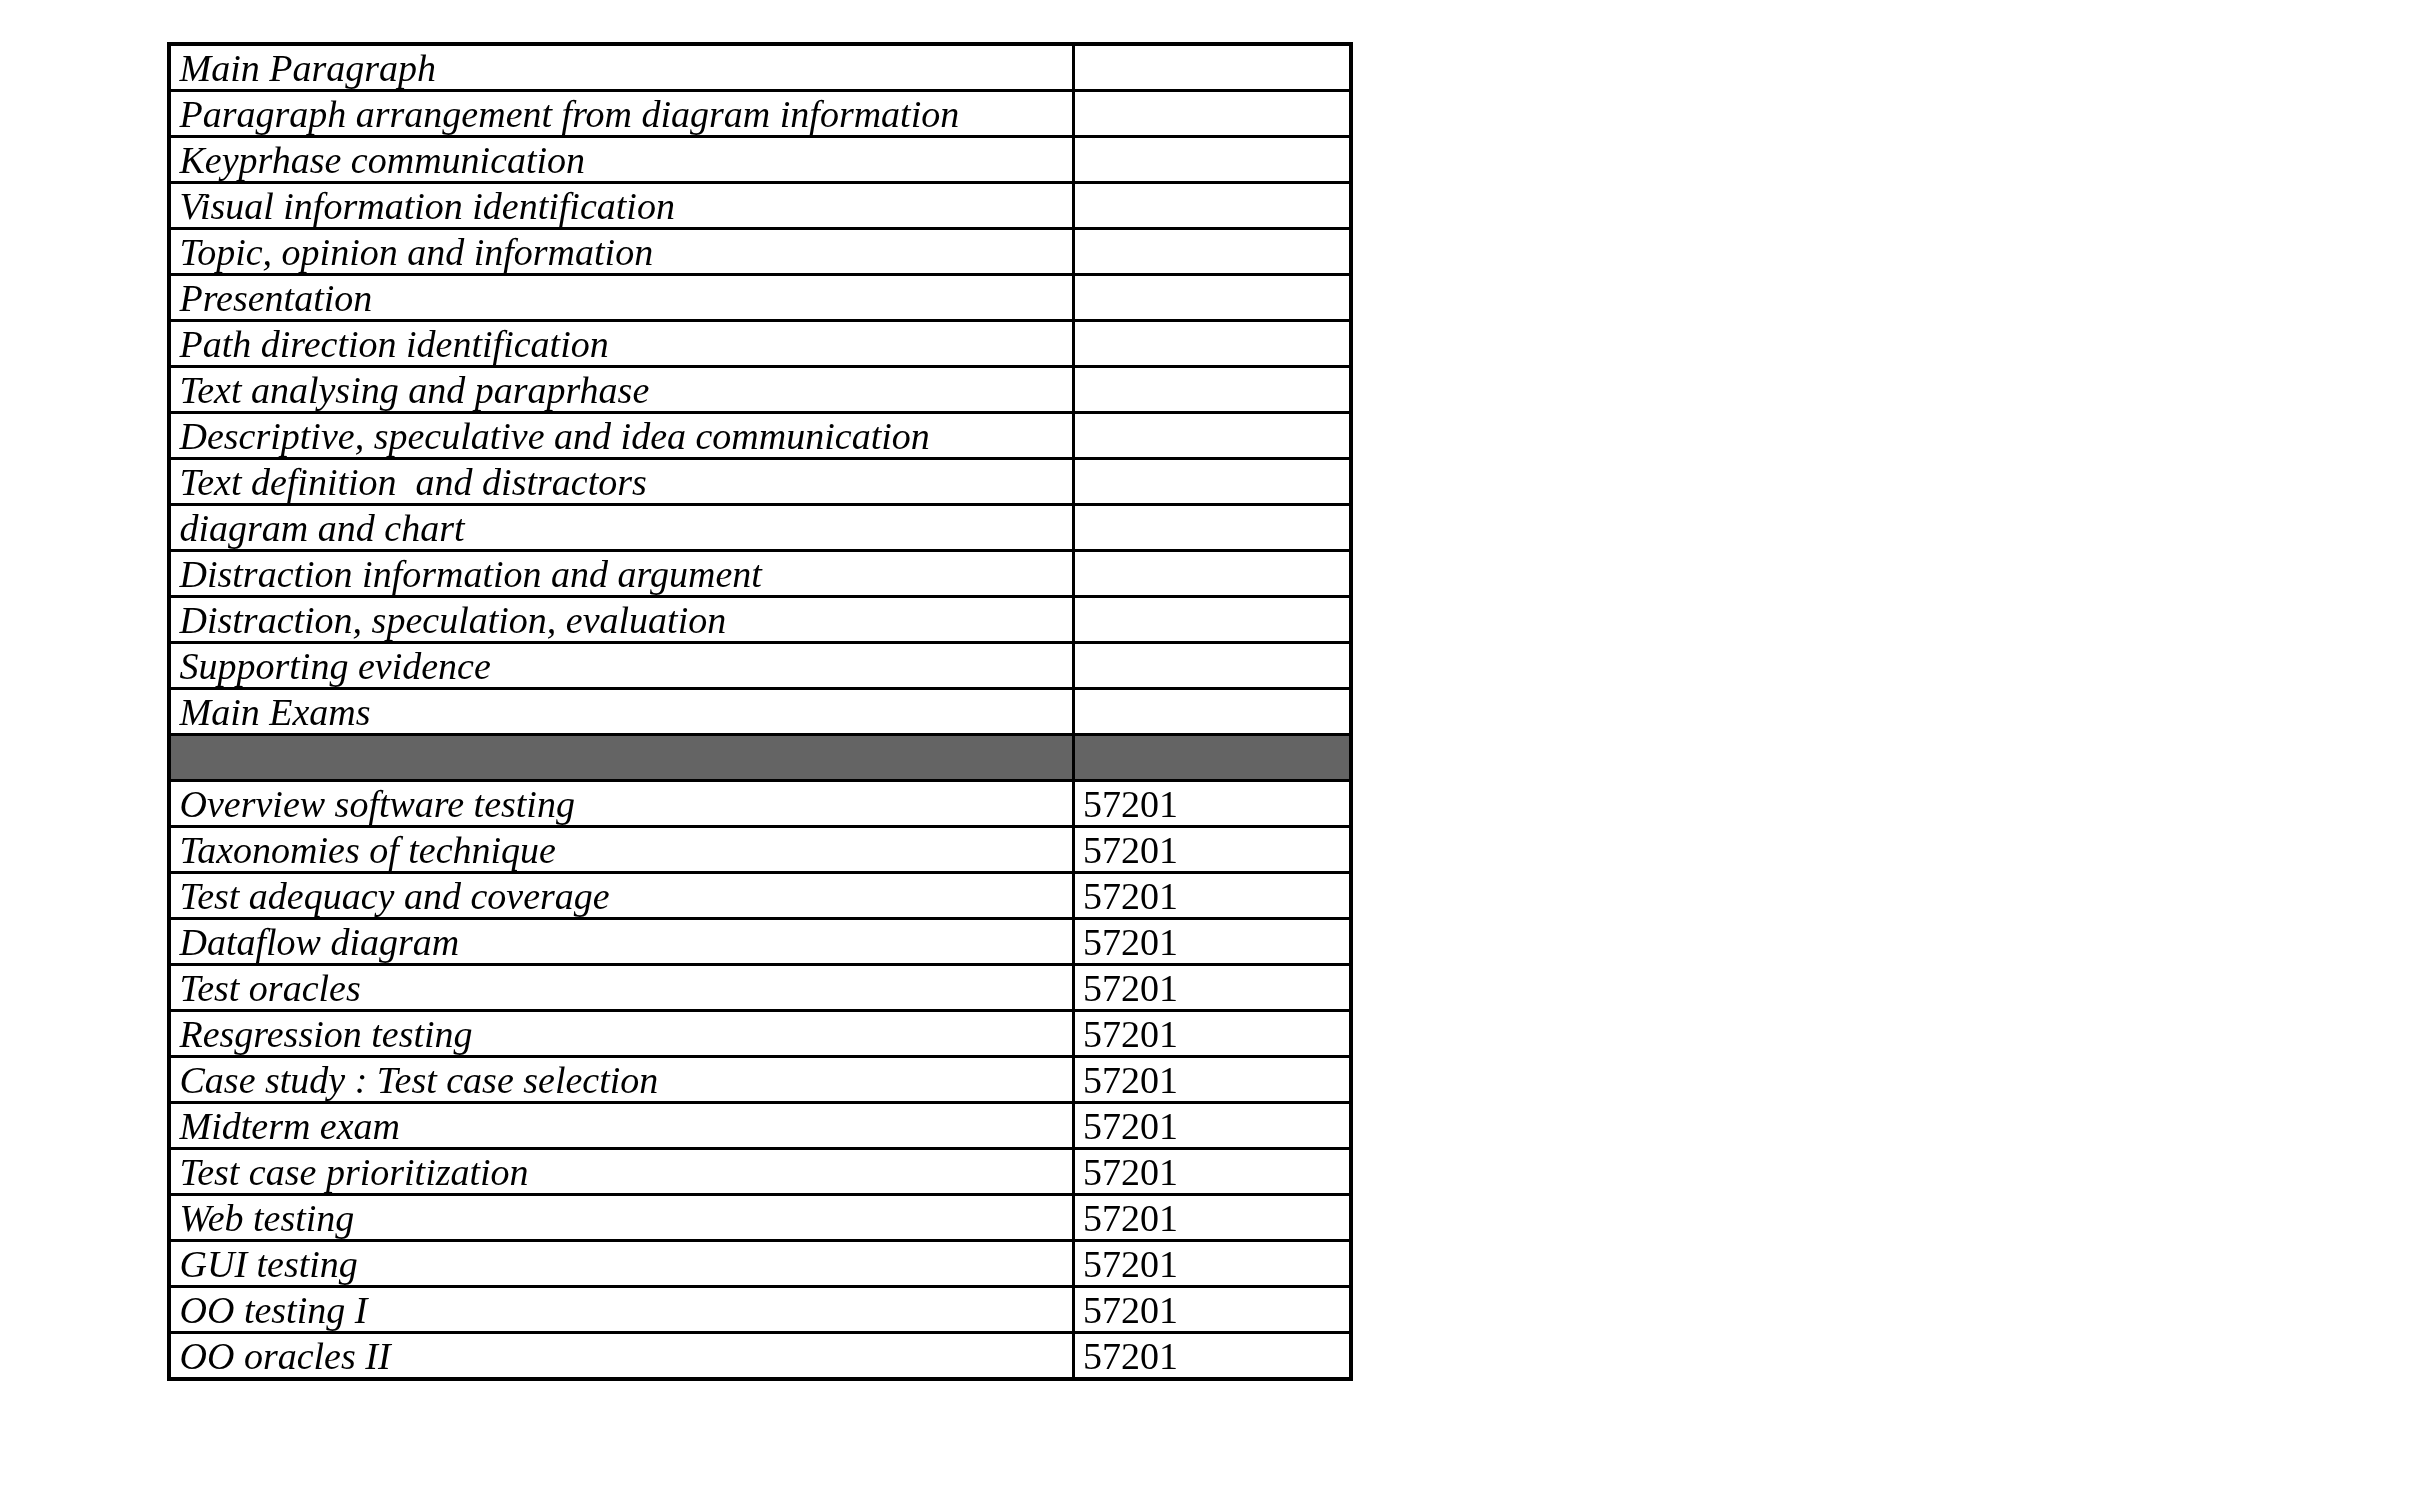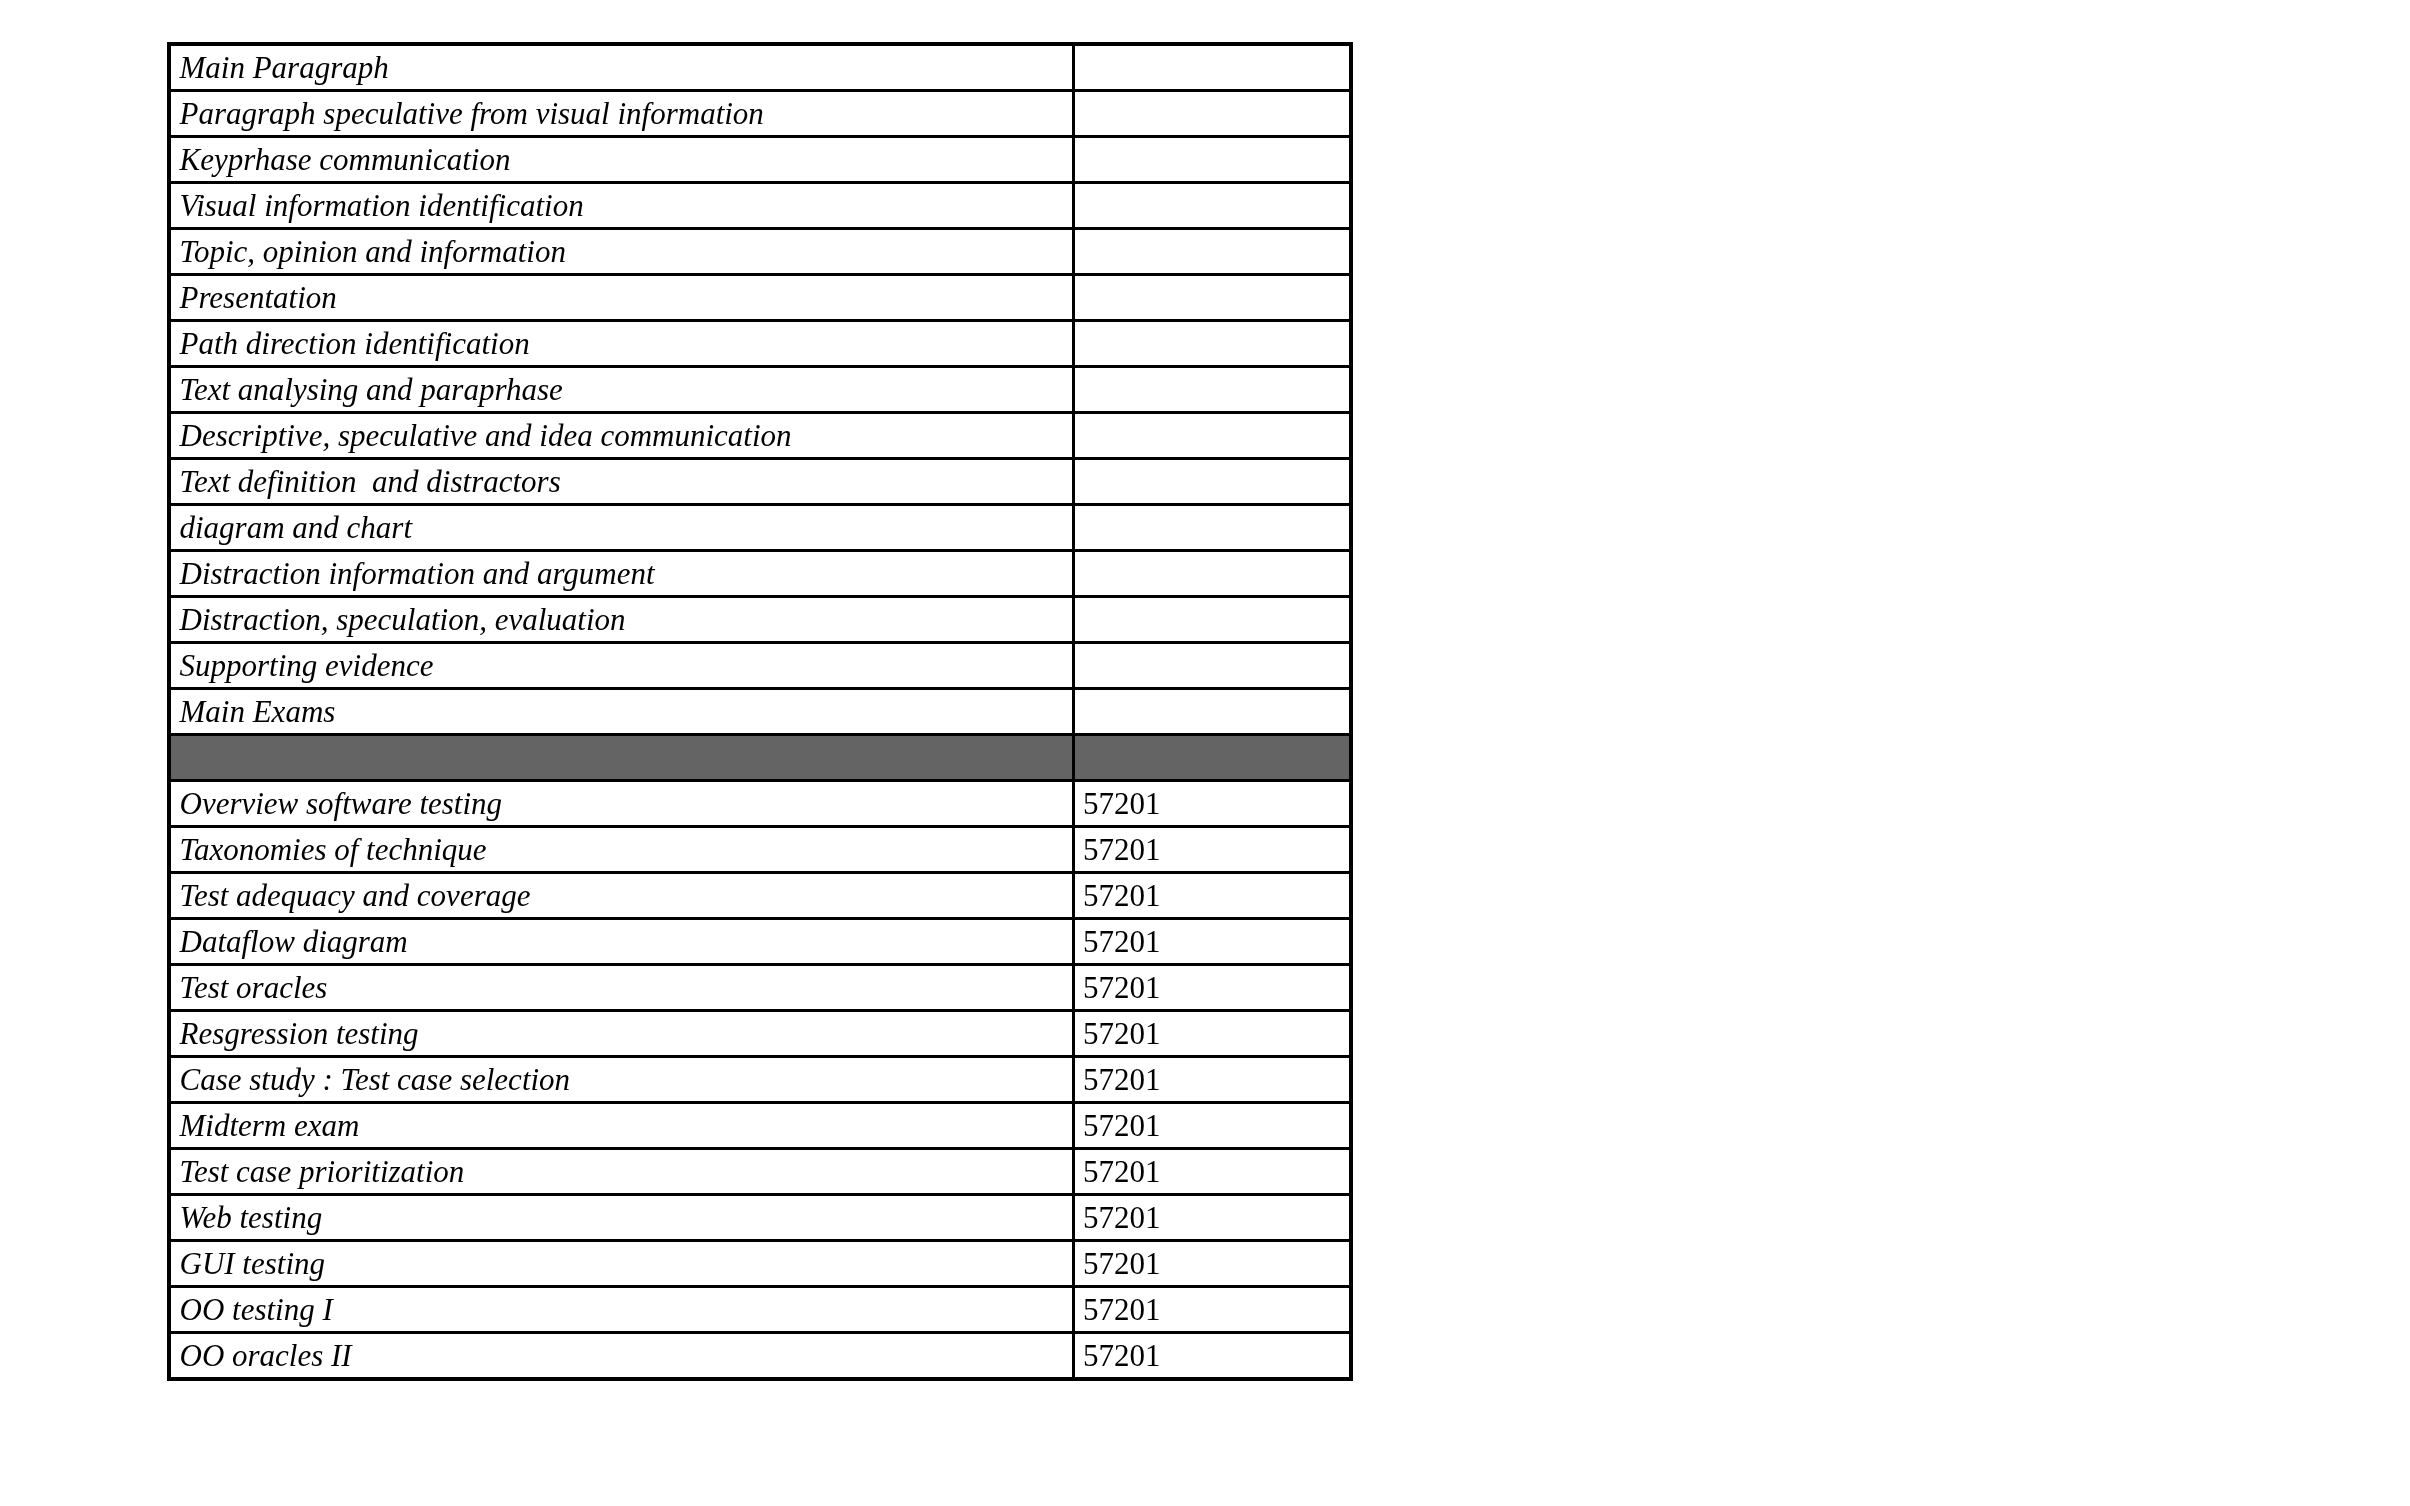--- a/index.html
+++ b/index.html
@@ -29,21 +29,21 @@
     border-collapse: collapse;
     table-layout: fixed;
     border: 4.7px solid #000000;
   }
   col.col-topic { width: 904px; }
   col.col-code  { width: 278px; }
   table.schedule td {
     border: 3.8px solid #000000;
     height: 43px;
     padding: 0 5.6px 0 8.5px;
-    font-size: 31px;
+    font-size: 38px;
     line-height: 1.0;
     color: #000000;
     vertical-align: middle;
     white-space: pre;
     overflow: hidden;
     background: #ffffff;
   }
   table.schedule td.topic {
     font-style: italic;
   }
@@ -62,21 +62,21 @@
     <colgroup>
       <col class="col-topic">
       <col class="col-code">
     </colgroup>
     <tbody>
         <tr>
           <td class="topic">Main Paragraph</td>
           <td class="code"></td>
         </tr>
         <tr>
-          <td class="topic">Paragraph speculative from visual information</td>
+          <td class="topic">Paragraph arrangement from diagram information</td>
           <td class="code"></td>
         </tr>
         <tr>
           <td class="topic">Keyprhase communication</td>
           <td class="code"></td>
         </tr>
         <tr>
           <td class="topic">Visual information identification</td>
           <td class="code"></td>
         </tr>

